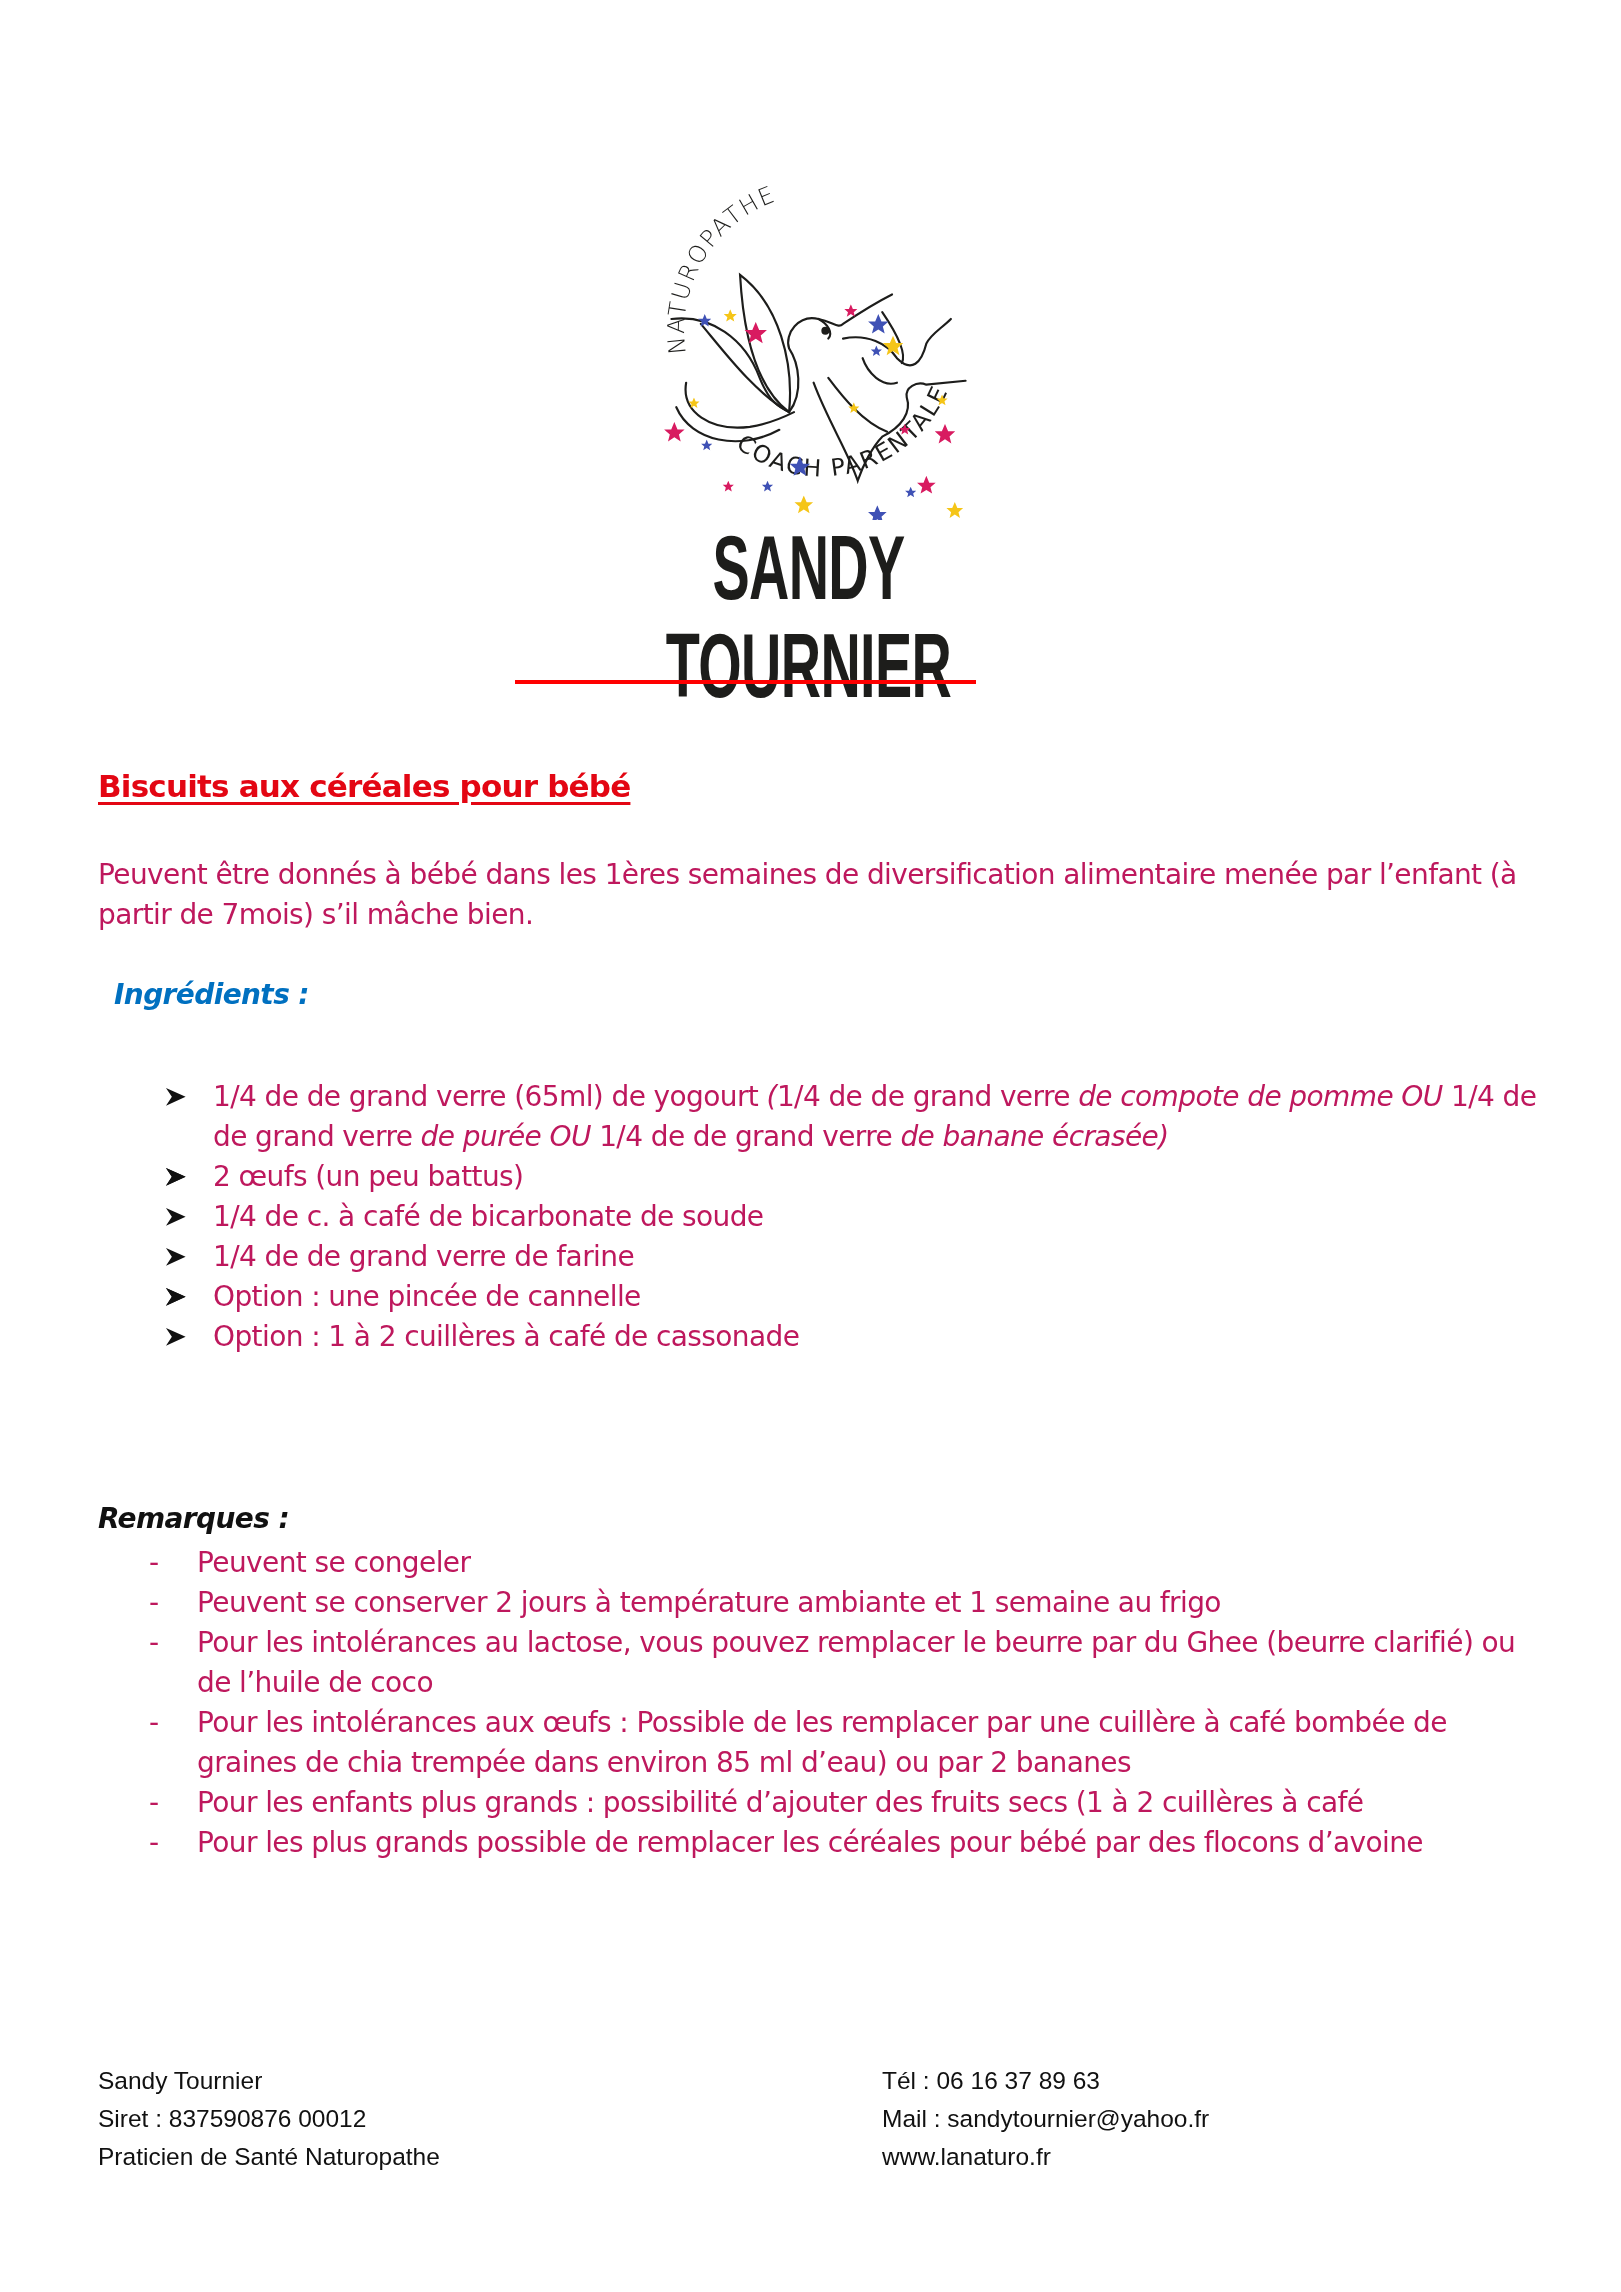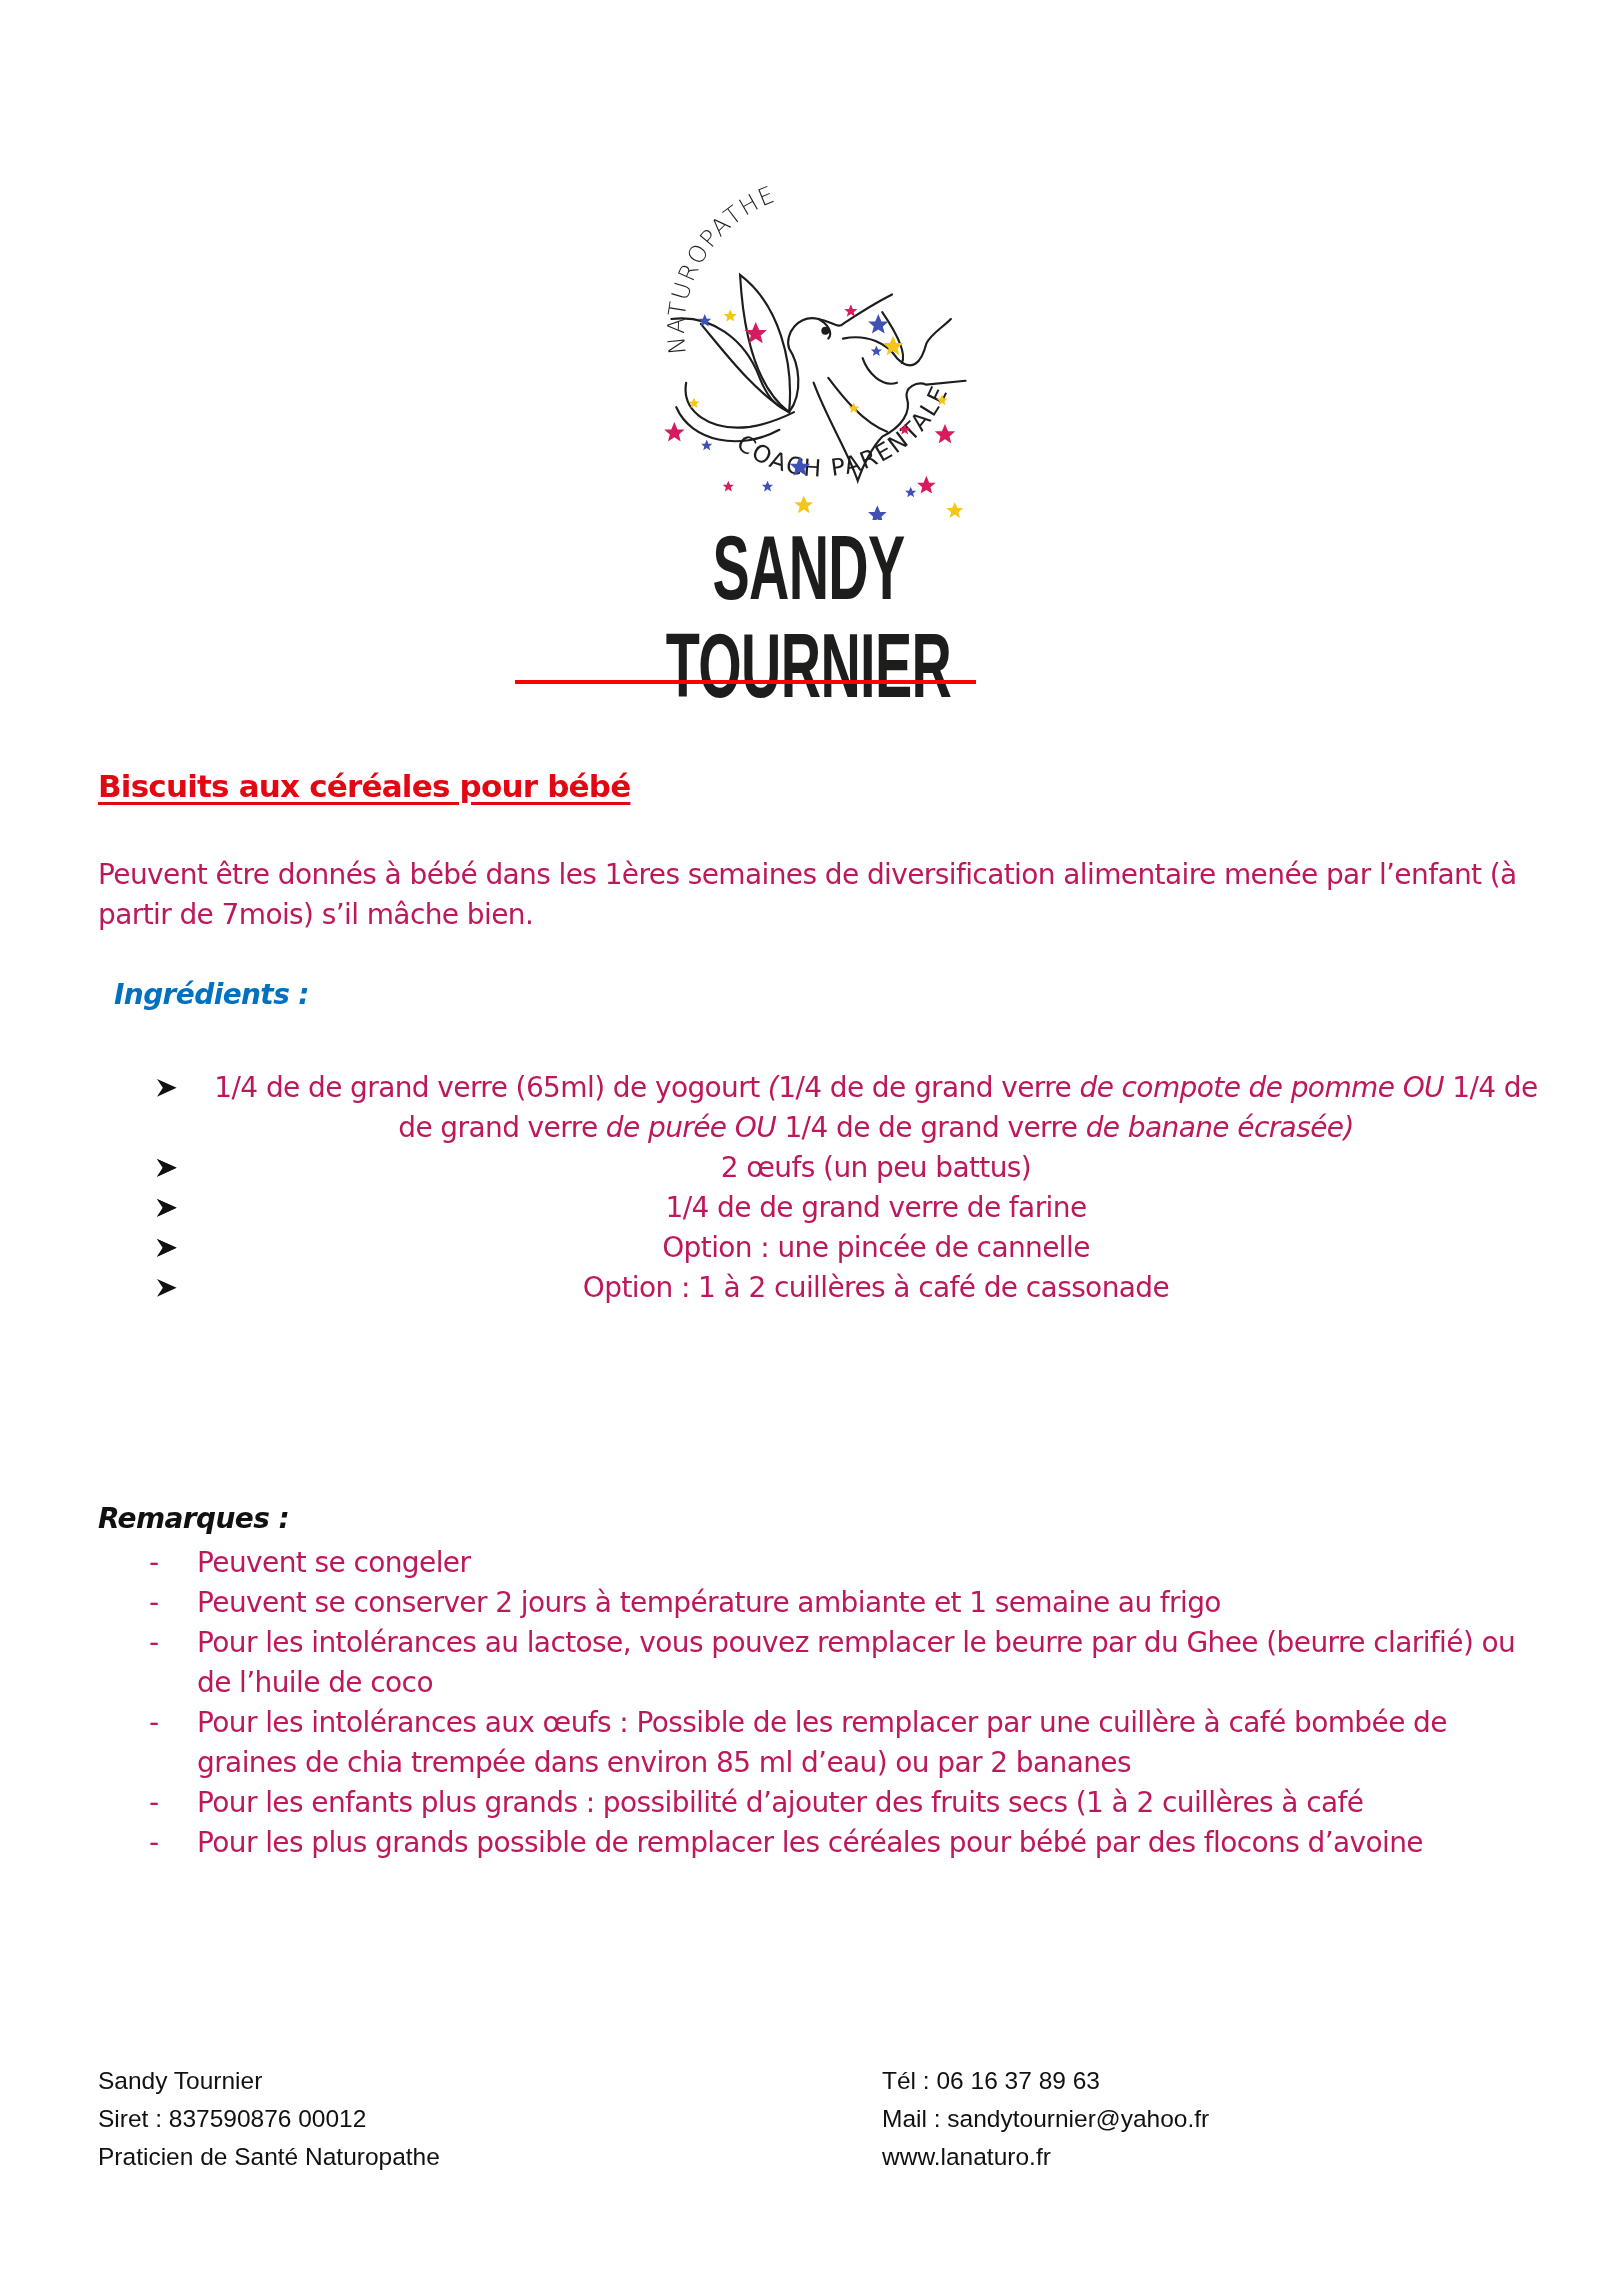--- a/index.html
+++ b/index.html
@@ -12,21 +12,21 @@
            font-size: 90px; letter-spacing: -1px; color: #1d1d1b;
            transform: scaleX(0.62); transform-origin: center; line-height: 98px; }
   #brand-star { left: 946px; top: 502px; }
   #rule { left: 515px; top: 680px; width: 461px; height: 3.9px; background: #ff0000; }
   .body-text { font-family: "DejaVu Sans", sans-serif; font-size: 28px; letter-spacing: -0.6px; line-height: 40px; color: #be185d; }
   #title { left: 98px; top: 768px; font-size: 31px; font-weight: bold; color: #e30613;
            text-decoration: underline; text-decoration-thickness: 2.9px; text-underline-offset: 4.9px;
            font-family: "DejaVu Sans", sans-serif; letter-spacing: -0.8px; }
   #intro { left: 98px; top: 855px; width: 1451px; }
   #ingredients-heading { left: 98px; top: 978px; font-style: italic; font-weight: bold; color: #0070c0; font-size: 28px; letter-spacing: -0.6px; margin-left: 16px;}
-  #ingredients-list { left: 149px; top: 1061px; width: 1392px; margin: 7px; padding: 0; list-style: none; text-align: center; }
+  #ingredients-list { left: 149px; top: 1061px; width: 1392px; margin: 16px; padding: 0; list-style: none; }
   #ingredients-list li { position: relative; padding-left: 48px; }
   .arrow { position: absolute; left: 0; top: 8.8px; width: 21.6px; height: 21.6px; }
   #remarks-heading { left: 98px; top: 1502px; font-style: italic; font-weight: bold; color: #111; font-size: 28px; letter-spacing: -0.6px;}
   #remarks-list { left: 149px; top: 1543px; width: 1392px; margin: 0; padding: 0; list-style: none; }
   #remarks-list li { position: relative; padding-left: 48px; }
   .dash { position: absolute; left: 0; top: 0; }
   .it { font-style: italic; }
   .footer { font-family: "Liberation Sans", sans-serif; font-size: 24.5px; line-height: 38px; color: #111; }
   #footer-left { left: 98px; top: 2062px; }
   #footer-right { left: 882px; top: 2062px; width: 461px; text-align: left; }
@@ -123,20 +123,21 @@
   <li>
     <svg class="arrow" viewBox="0 0 22 22">
         <polygon points="1,2 21,11 1,20 7,11" fill="#111"></polygon>
       </svg>
     <span>2 œufs (un peu battus)</span>
   </li>
   <li>
     <svg class="arrow" viewBox="0 0 22 22">
         <polygon points="1,2 21,11 1,20 7,11" fill="#111"></polygon>
       </svg>
+    <span>1/4 de c. à café de bicarbonate de soude</span>
   </li>
   <li>
     <svg class="arrow" viewBox="0 0 22 22">
         <polygon points="1,2 21,11 1,20 7,11" fill="#111"></polygon>
       </svg>
     <span>1/4 de de grand verre de farine</span>
   </li>
   <li>
     <svg class="arrow" viewBox="0 0 22 22">
         <polygon points="1,2 21,11 1,20 7,11" fill="#111"></polygon>

